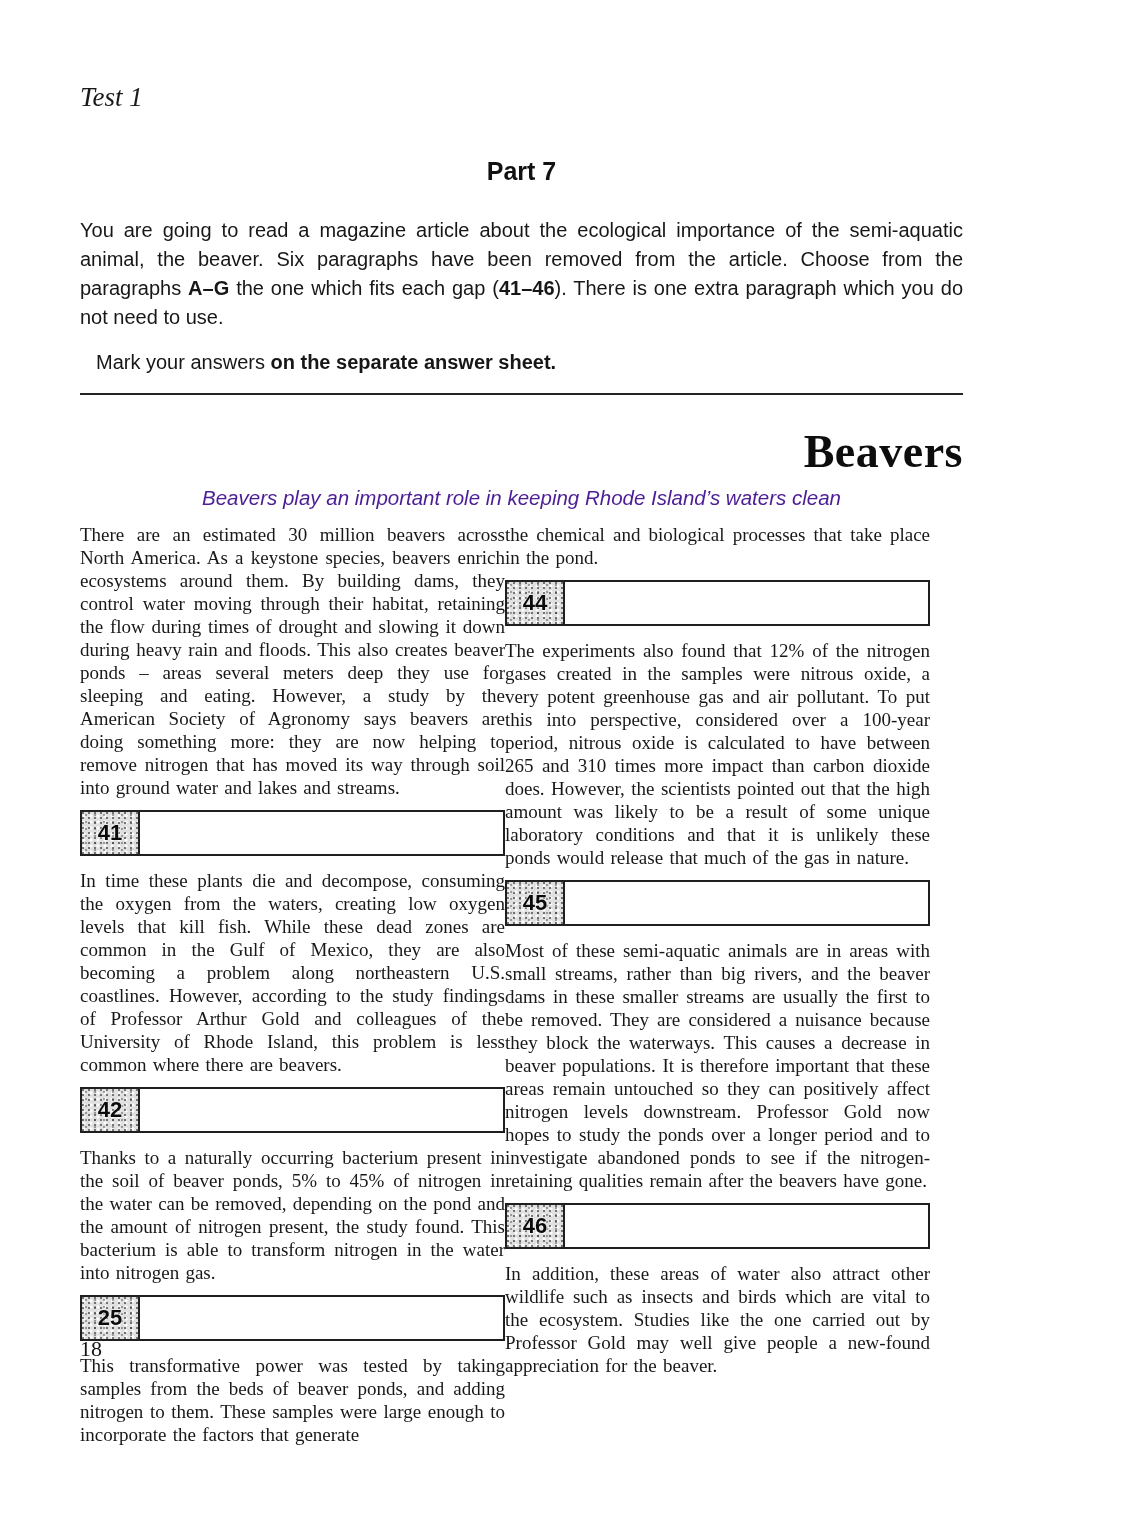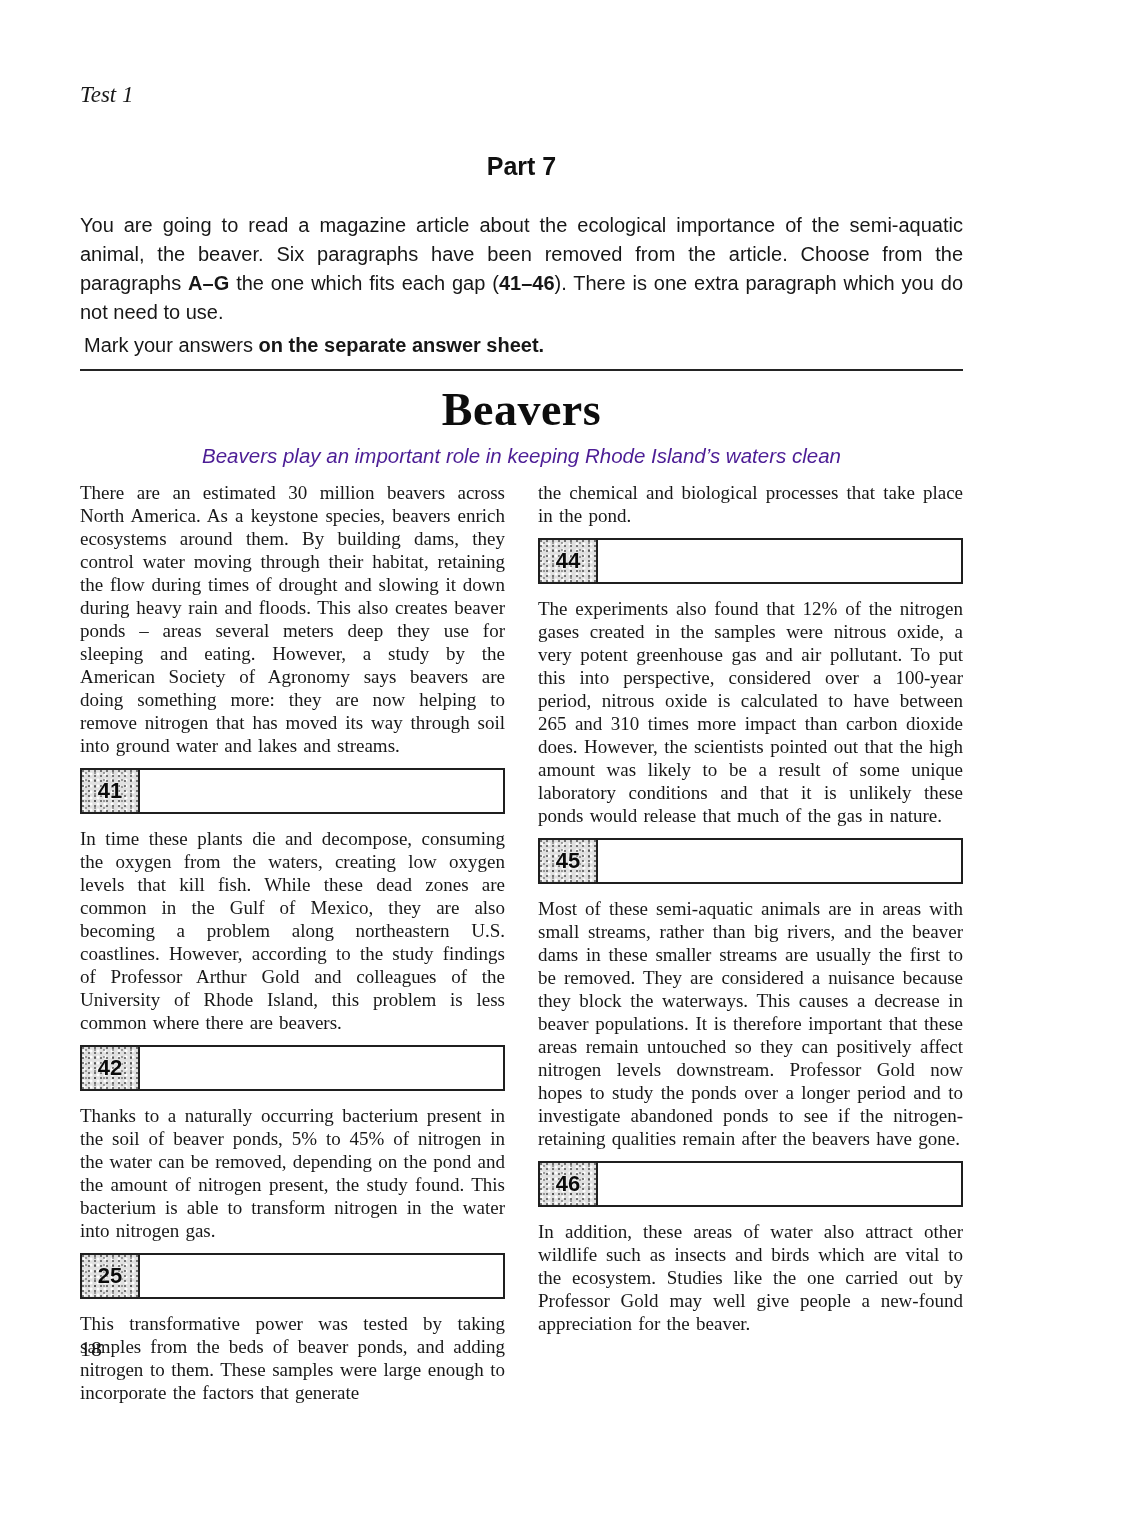--- a/index.html
+++ b/index.html
@@ -9,65 +9,64 @@
     background:#ffffff;
     color:#161616;
     box-sizing:border-box;
     padding:0 167px 0 80px;
     overflow:hidden;
   }
   .test-label {
     padding-top:82px;
     font-family:"Liberation Serif", serif;
     font-style:italic;
-    font-size:23px;
+    font-size:27px;
     color:#1a1a1a;
   }
   .part-title {
     margin:44px 0 0;
     text-align:center;
     font-family:"Liberation Sans", sans-serif;
     font-weight:bold;
     font-size:25px;
     color:#111111;
   }
   .instructions {
     margin:30px 0 0;
     font-family:"Liberation Sans", sans-serif;
     font-size:20px;
     line-height:29px;
     text-align:justify;
     color:#171717;
   }
-  .instructions.second { margin:4px; text-align:left; }
+  .instructions.second { margin:16px; text-align:left; }
   .divider {
     border:none;
     border-top:2px solid #242424;
     margin:9px 0 0;
   }
   .article-title {
-    margin:12px 0 0;
-    text-align:center;
+    margin:30px 0 0;
+    text-align:right;
     font-family:"Liberation Serif", serif;
     font-weight:bold;
     font-size:46px;
     letter-spacing:0.5px;
     color:#0d0d0d;
   }
   .article-subtitle {
     margin:8px 0 0;
     text-align:center;
     font-family:"Liberation Sans", sans-serif;
     font-style:italic;
     font-size:20.5px;
     color:#4c1d95;
   }
   .columns {
     display:flex;
-    gap:33px;
     margin-top:13px;
   }
   .column { width:425px; flex:0 0 425px; }
   .body-para {
     margin:0 0 8px;
     font-family:"Liberation Serif", serif;
     font-size:19px;
     line-height:23px;
     text-align:justify;
     word-spacing:1.5px;

